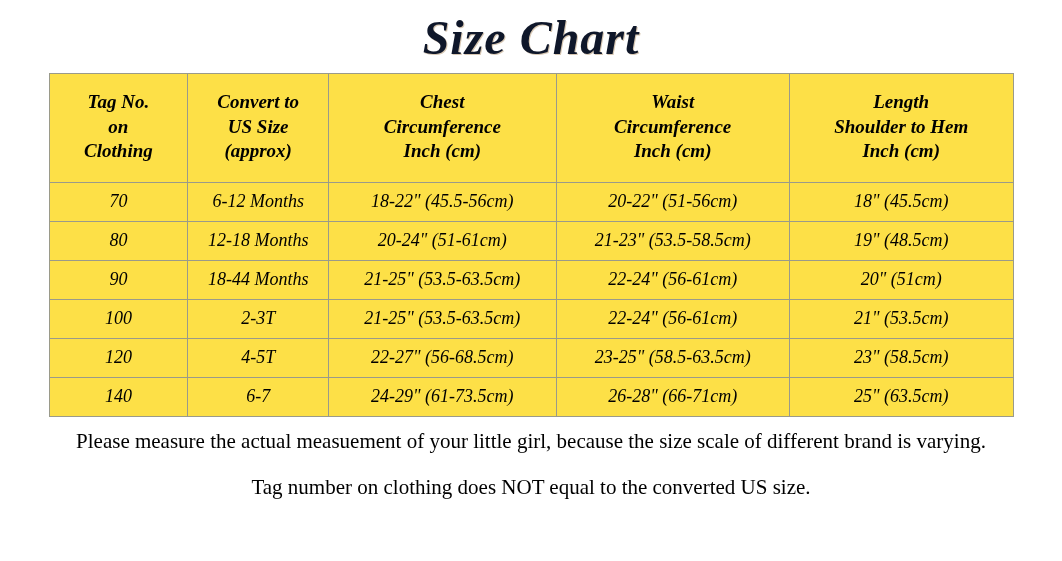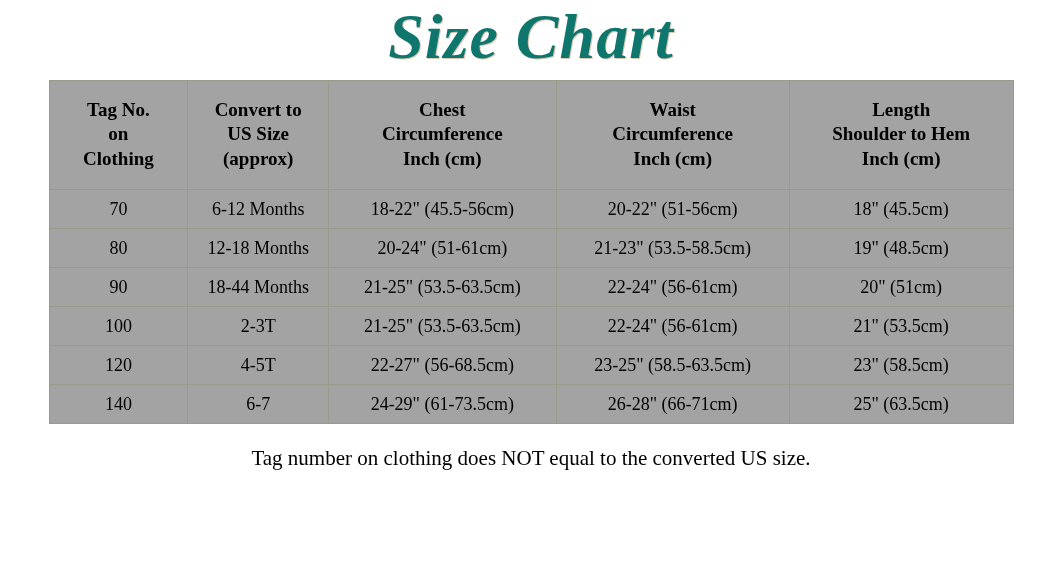--- a/index.html
+++ b/index.html
@@ -18,36 +18,37 @@
     position: relative;
     width: 1062px;
     height: 561px;
     box-sizing: border-box;
   }
   .title {
     text-align: center;
     font-family: "Liberation Serif", serif;
     font-weight: bold;
     font-style: italic;
-    font-size: 64px;
-    color: #0f766e;
+    font-size: 48px;
+    color: #0f172a;
     letter-spacing: 1px;
-    padding-top: 2px;
+    padding-top: 12px;
     line-height: 1.1;
     text-shadow: 1px 1px 0 #d8c8b4;
   }
   .table-wrap {
     margin: 8px auto 0 auto;
     width: 965px;
   }
   table.size-chart {
     border-collapse: collapse;
     width: 100%;
-    background: #a3a3a3;
+    background: #fde047;
     table-layout: fixed;
+    font-style: italic;
   }
   table.size-chart th,
   table.size-chart td {
     border: 1px solid #9a9a8a;
     text-align: center;
     vertical-align: middle;
     font-family: "Liberation Serif", serif;
     color: #000;
   }
   table.size-chart thead th {
@@ -142,15 +143,16 @@
             <td>140</td>
             <td>6-7</td>
             <td>24-29" (61-73.5cm)</td>
             <td>26-28" (66-71cm)</td>
             <td>25" (63.5cm)</td>
           </tr>
         </tbody>
     </table>
   </div>
 
+  <div class="note-line note1">Please measure the actual measuement of your little girl, because the size scale of different brand is varying.</div>
   <div class="note-line note2">Tag number on clothing does NOT equal to the converted US size.</div>
 
 </div>
 
 </body></html>

